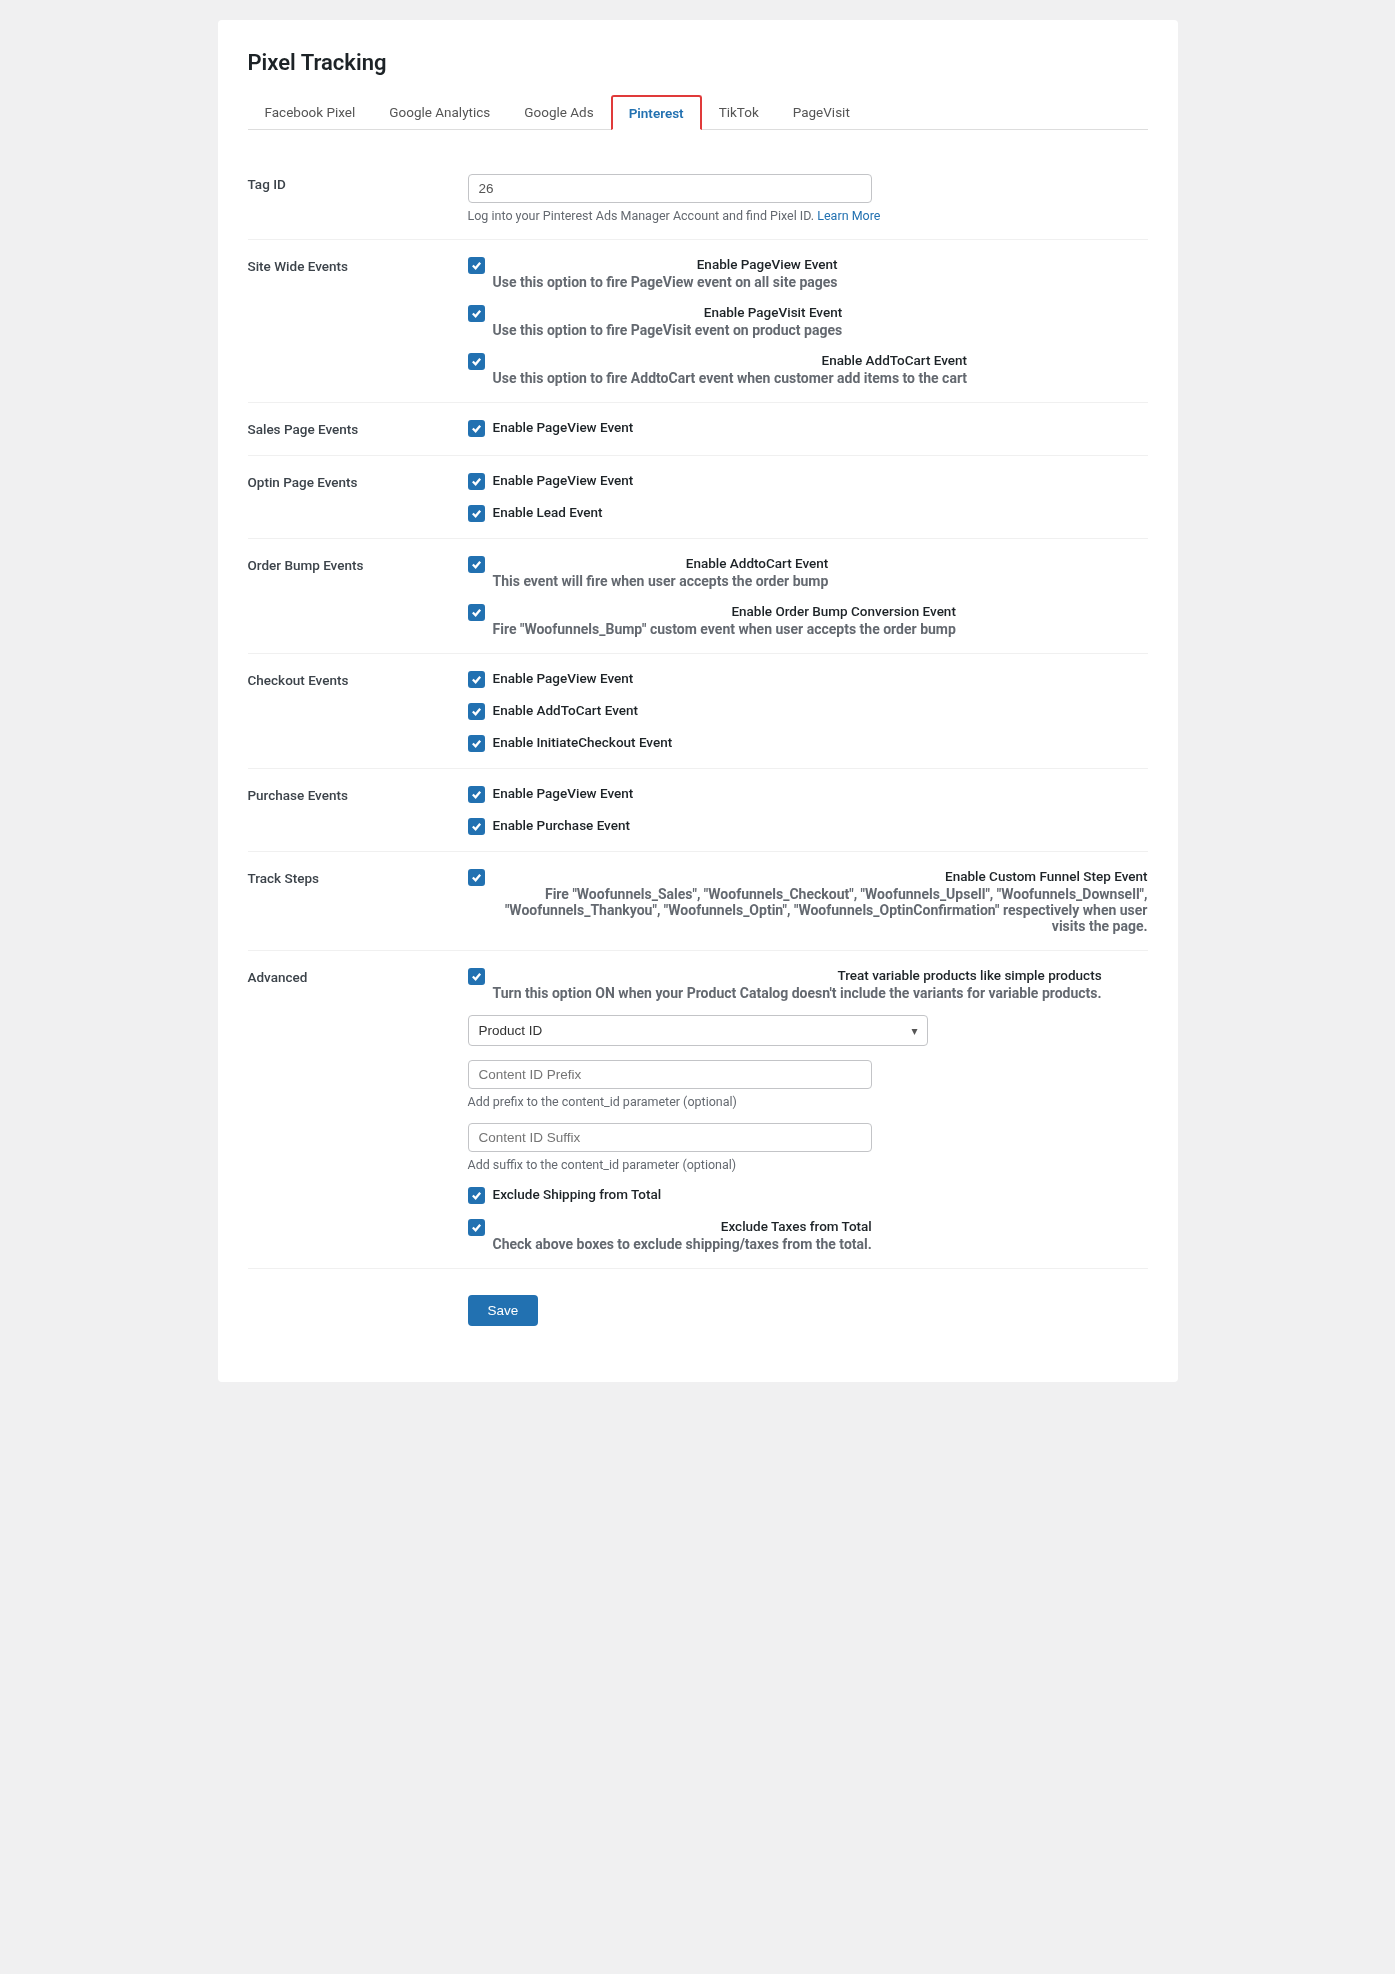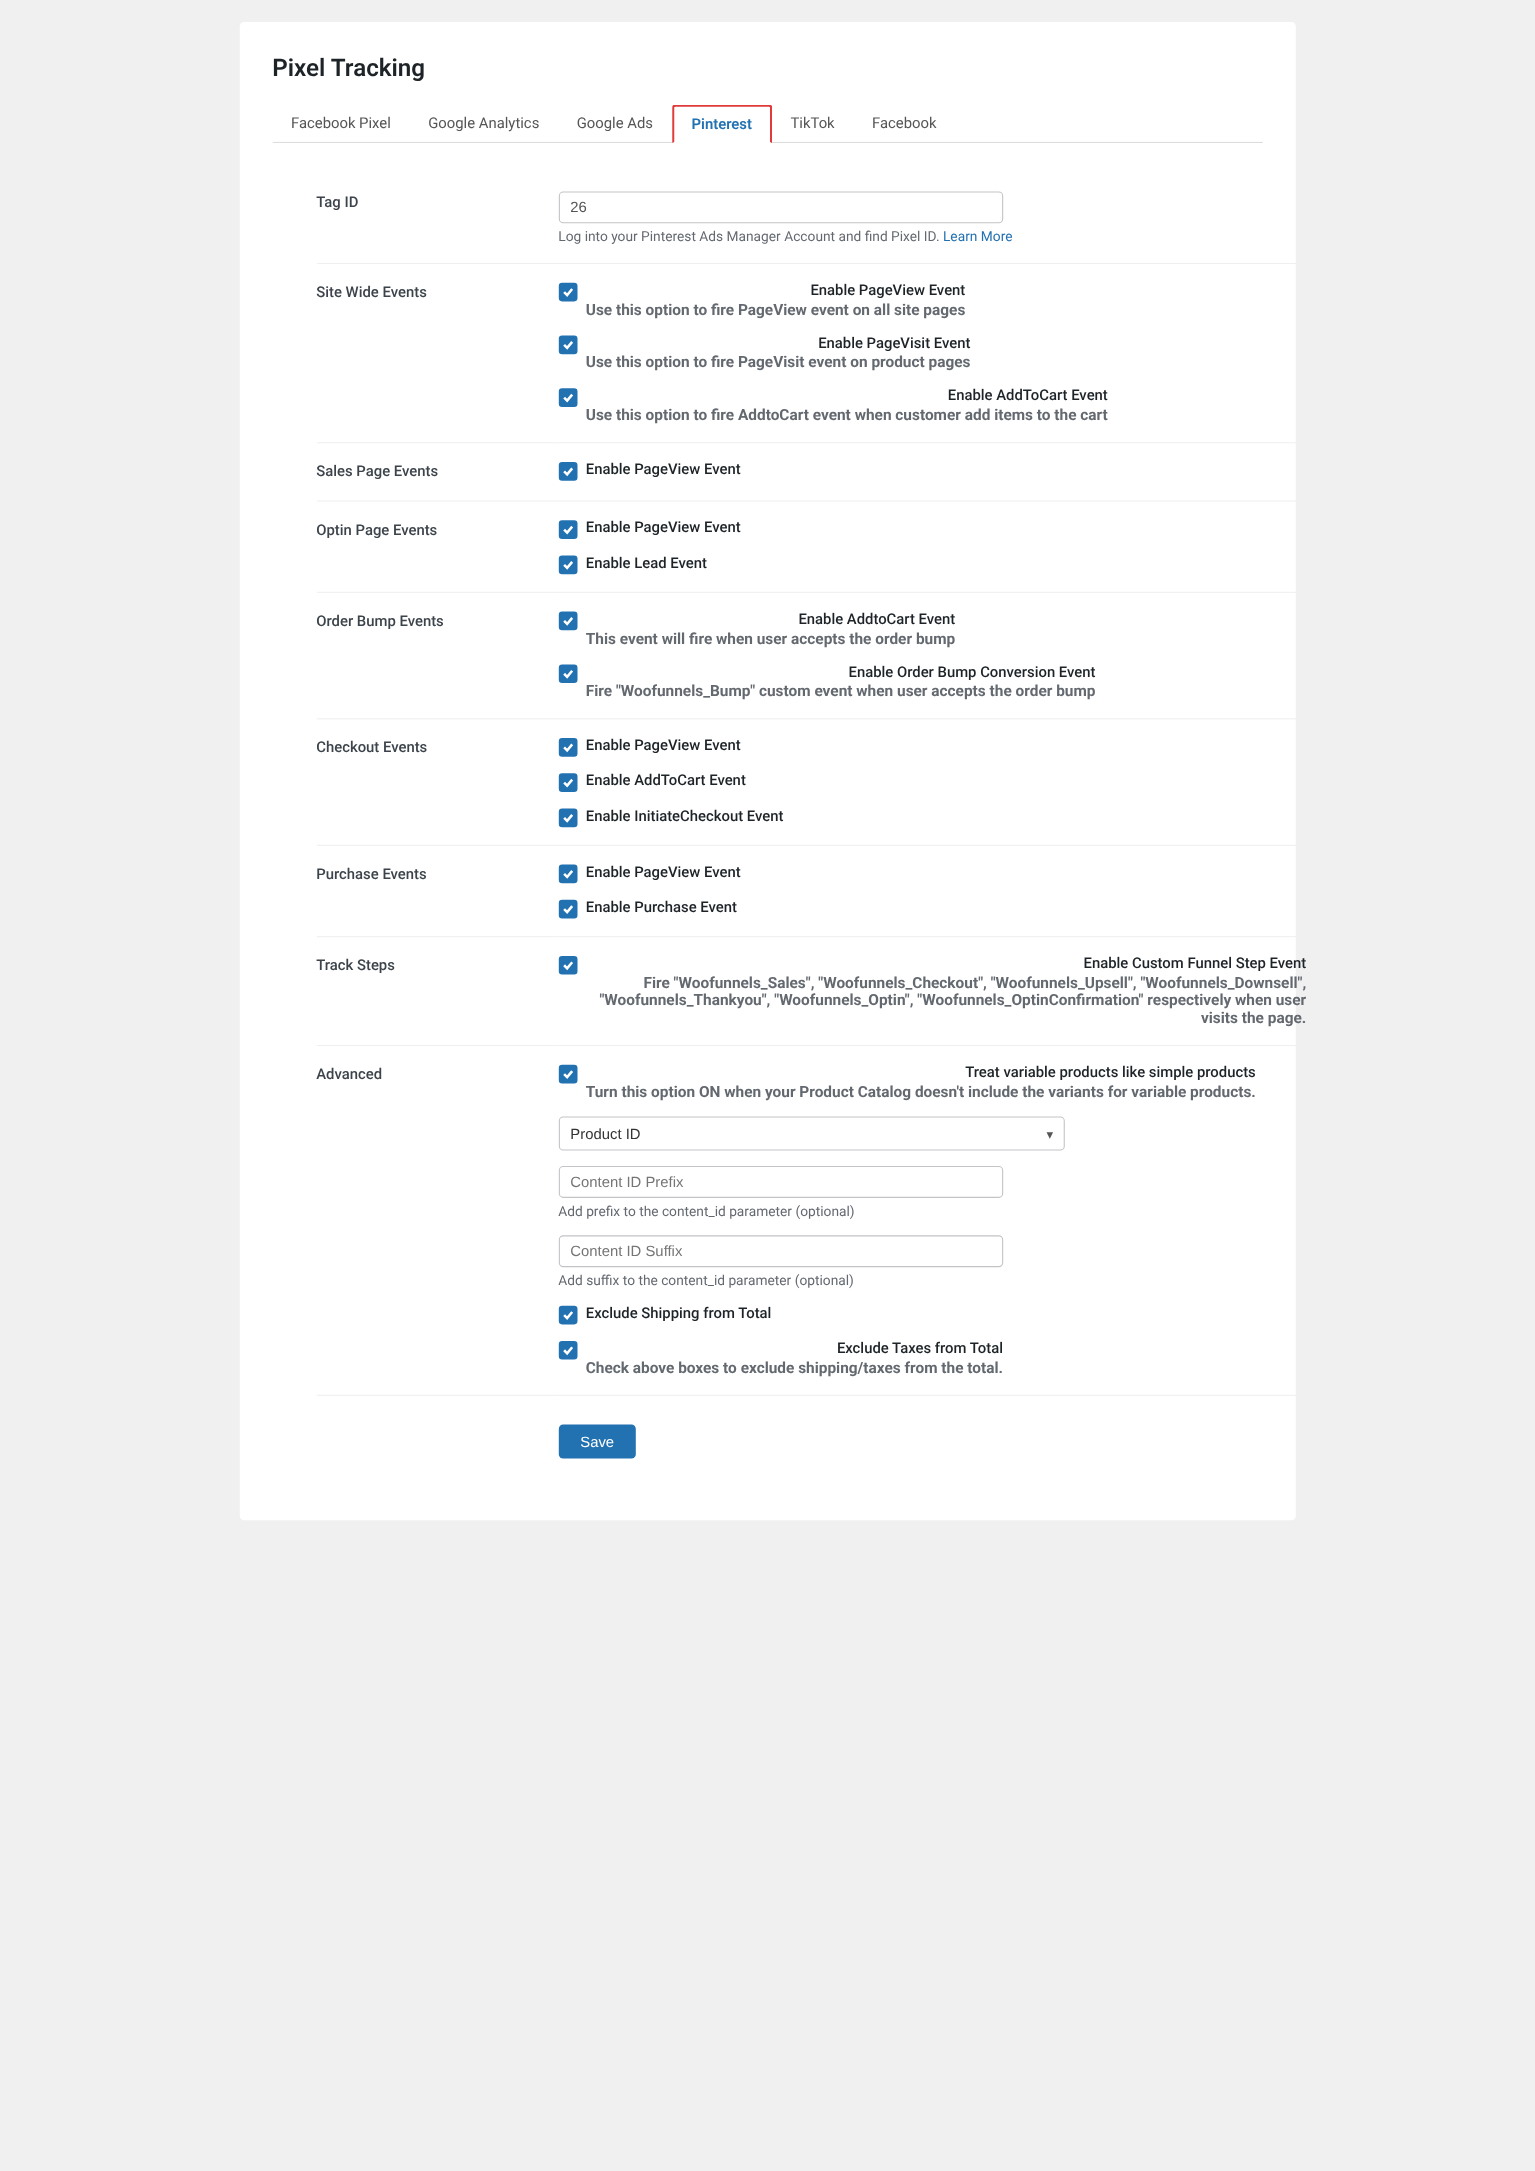--- a/index.html
+++ b/index.html
@@ -44,21 +44,20 @@
     .tab.active {
       color: #2271b1;
       font-weight: 600;
       border: 2px solid #e03a3a;
       border-bottom: 1px solid #fff;
       background: #fff;
     }
     .form-table {
       width: 100%;
       border-collapse: collapse;
-      margin-left: 40px;
     }
     .form-table tr {
       border-top: 1px solid #f0f0f0;
     }
     .form-table tr:first-child { border-top: none; }
     .form-table th {
       text-align: left;
       vertical-align: top;
       padding: 18px 20px 18px 0;
       width: 220px;
@@ -183,21 +182,21 @@
 
 <div class="page-wrapper">
   <h1 class="page-title">Pixel Tracking</h1>
 
   <div class="tabs">
     <a class="tab">Facebook Pixel</a>
     <a class="tab">Google Analytics</a>
     <a class="tab">Google Ads</a>
     <a class="tab active">Pinterest</a>
     <a class="tab">TikTok</a>
-    <a class="tab">Facebook</a>
+    <a class="tab">PageVisit</a>
   </div>
 
   <table class="form-table">
     <tbody>
 
       <tr>
         <th>Tag ID</th>
         <td>
           <input class="text-input" type="text" value="26" style="">
           <p class="help-text">

